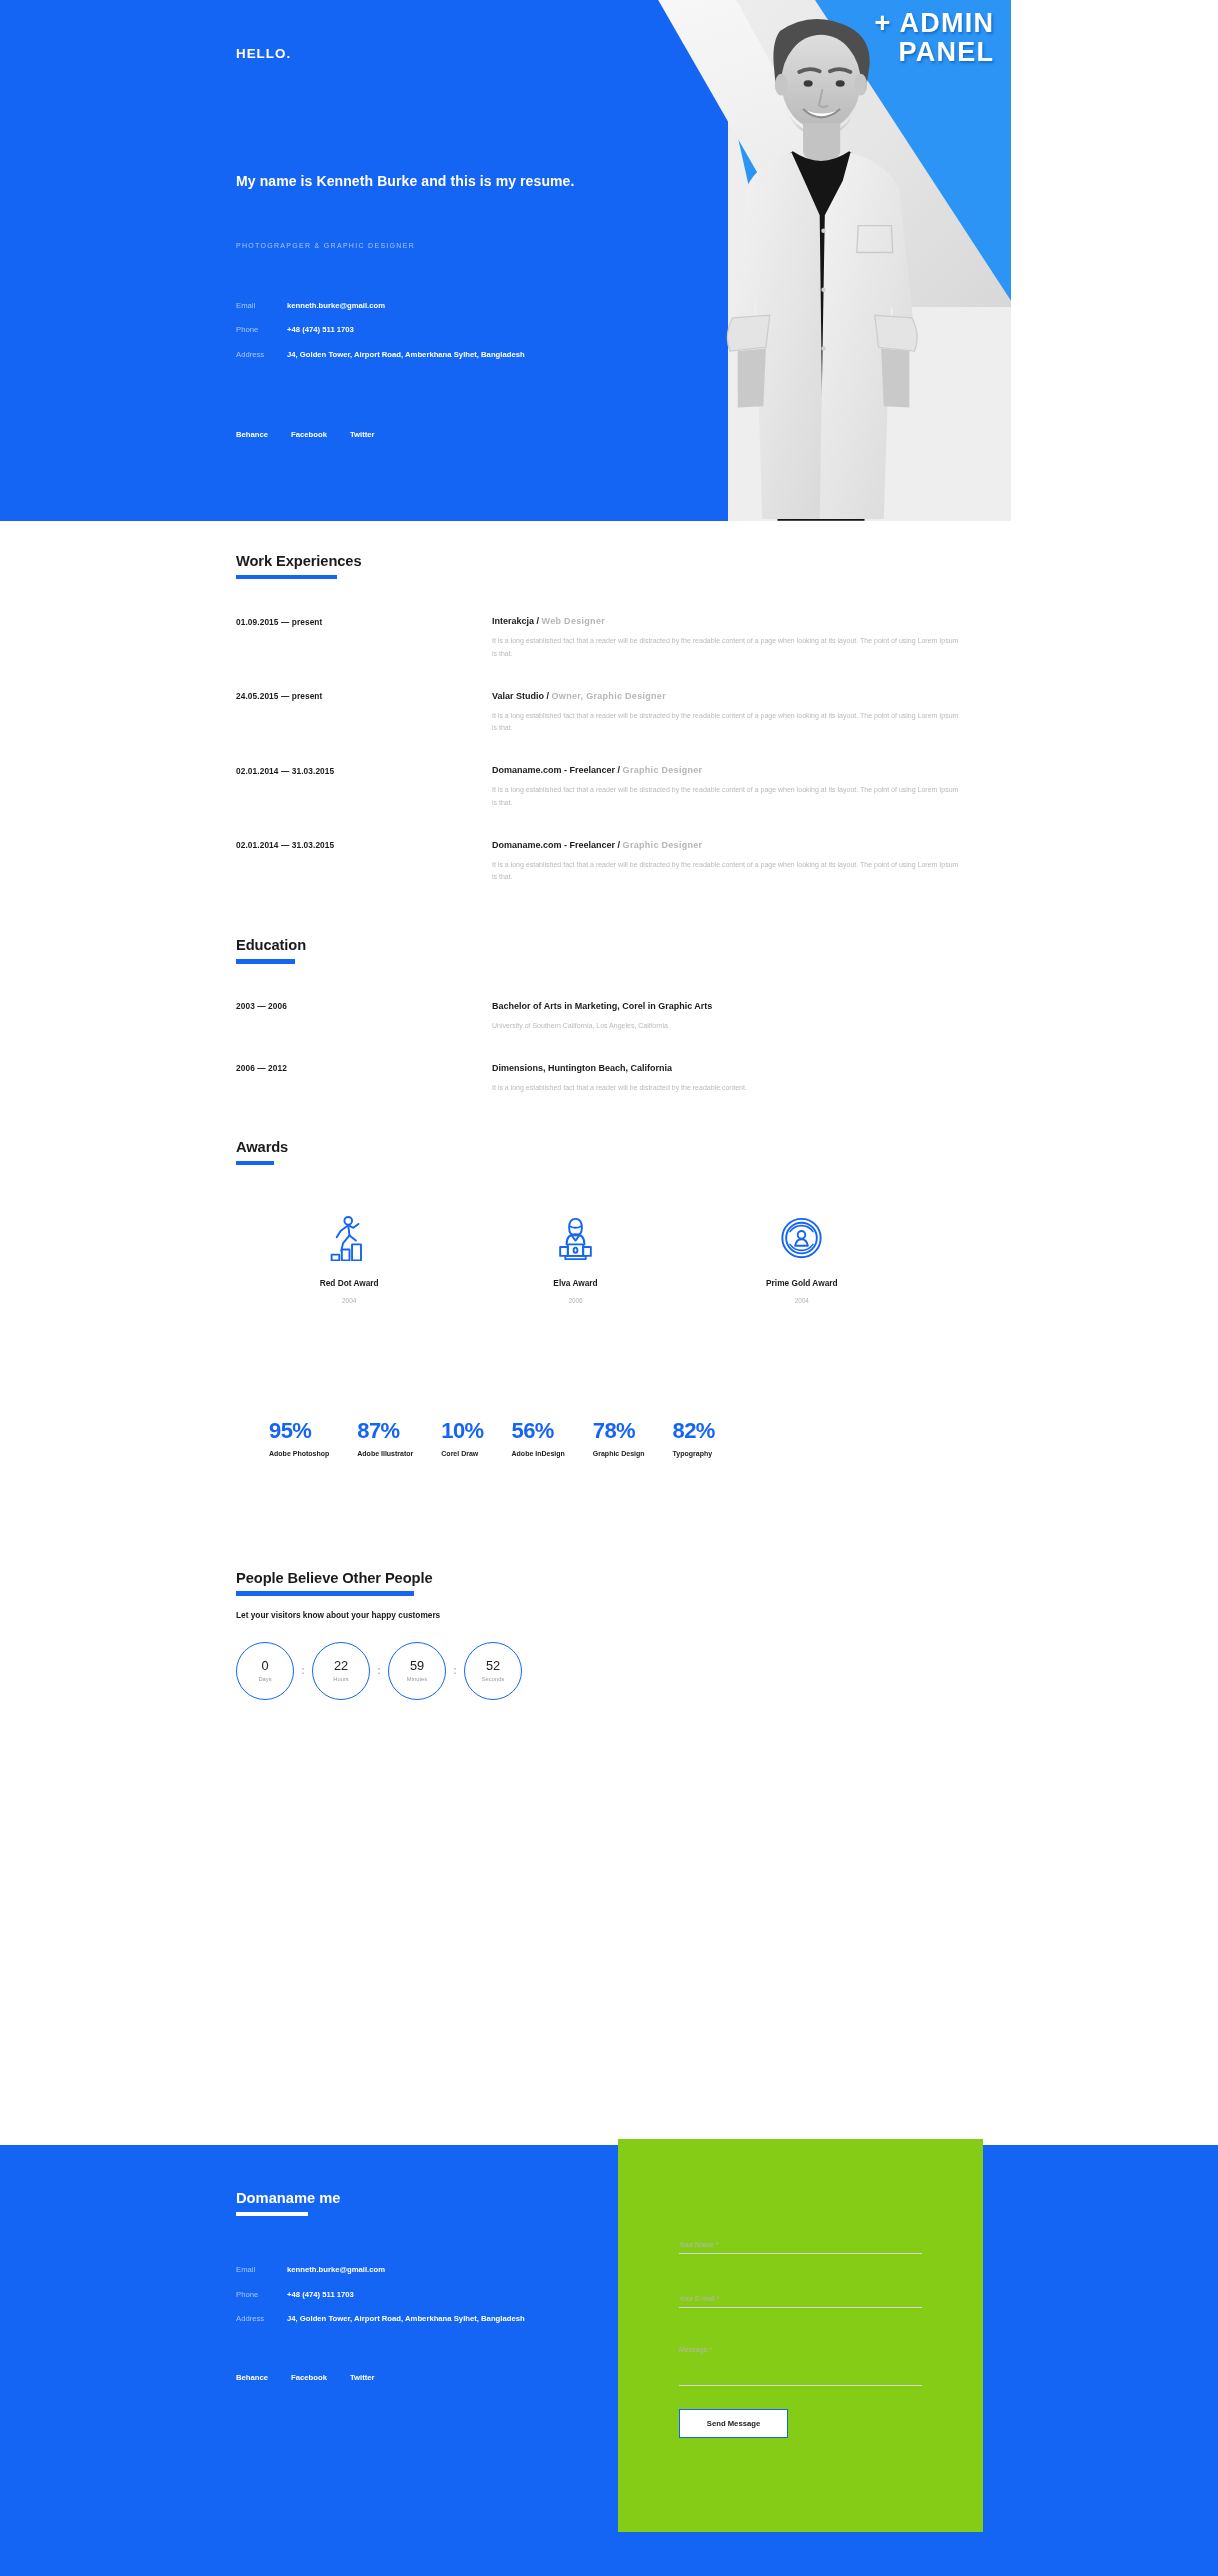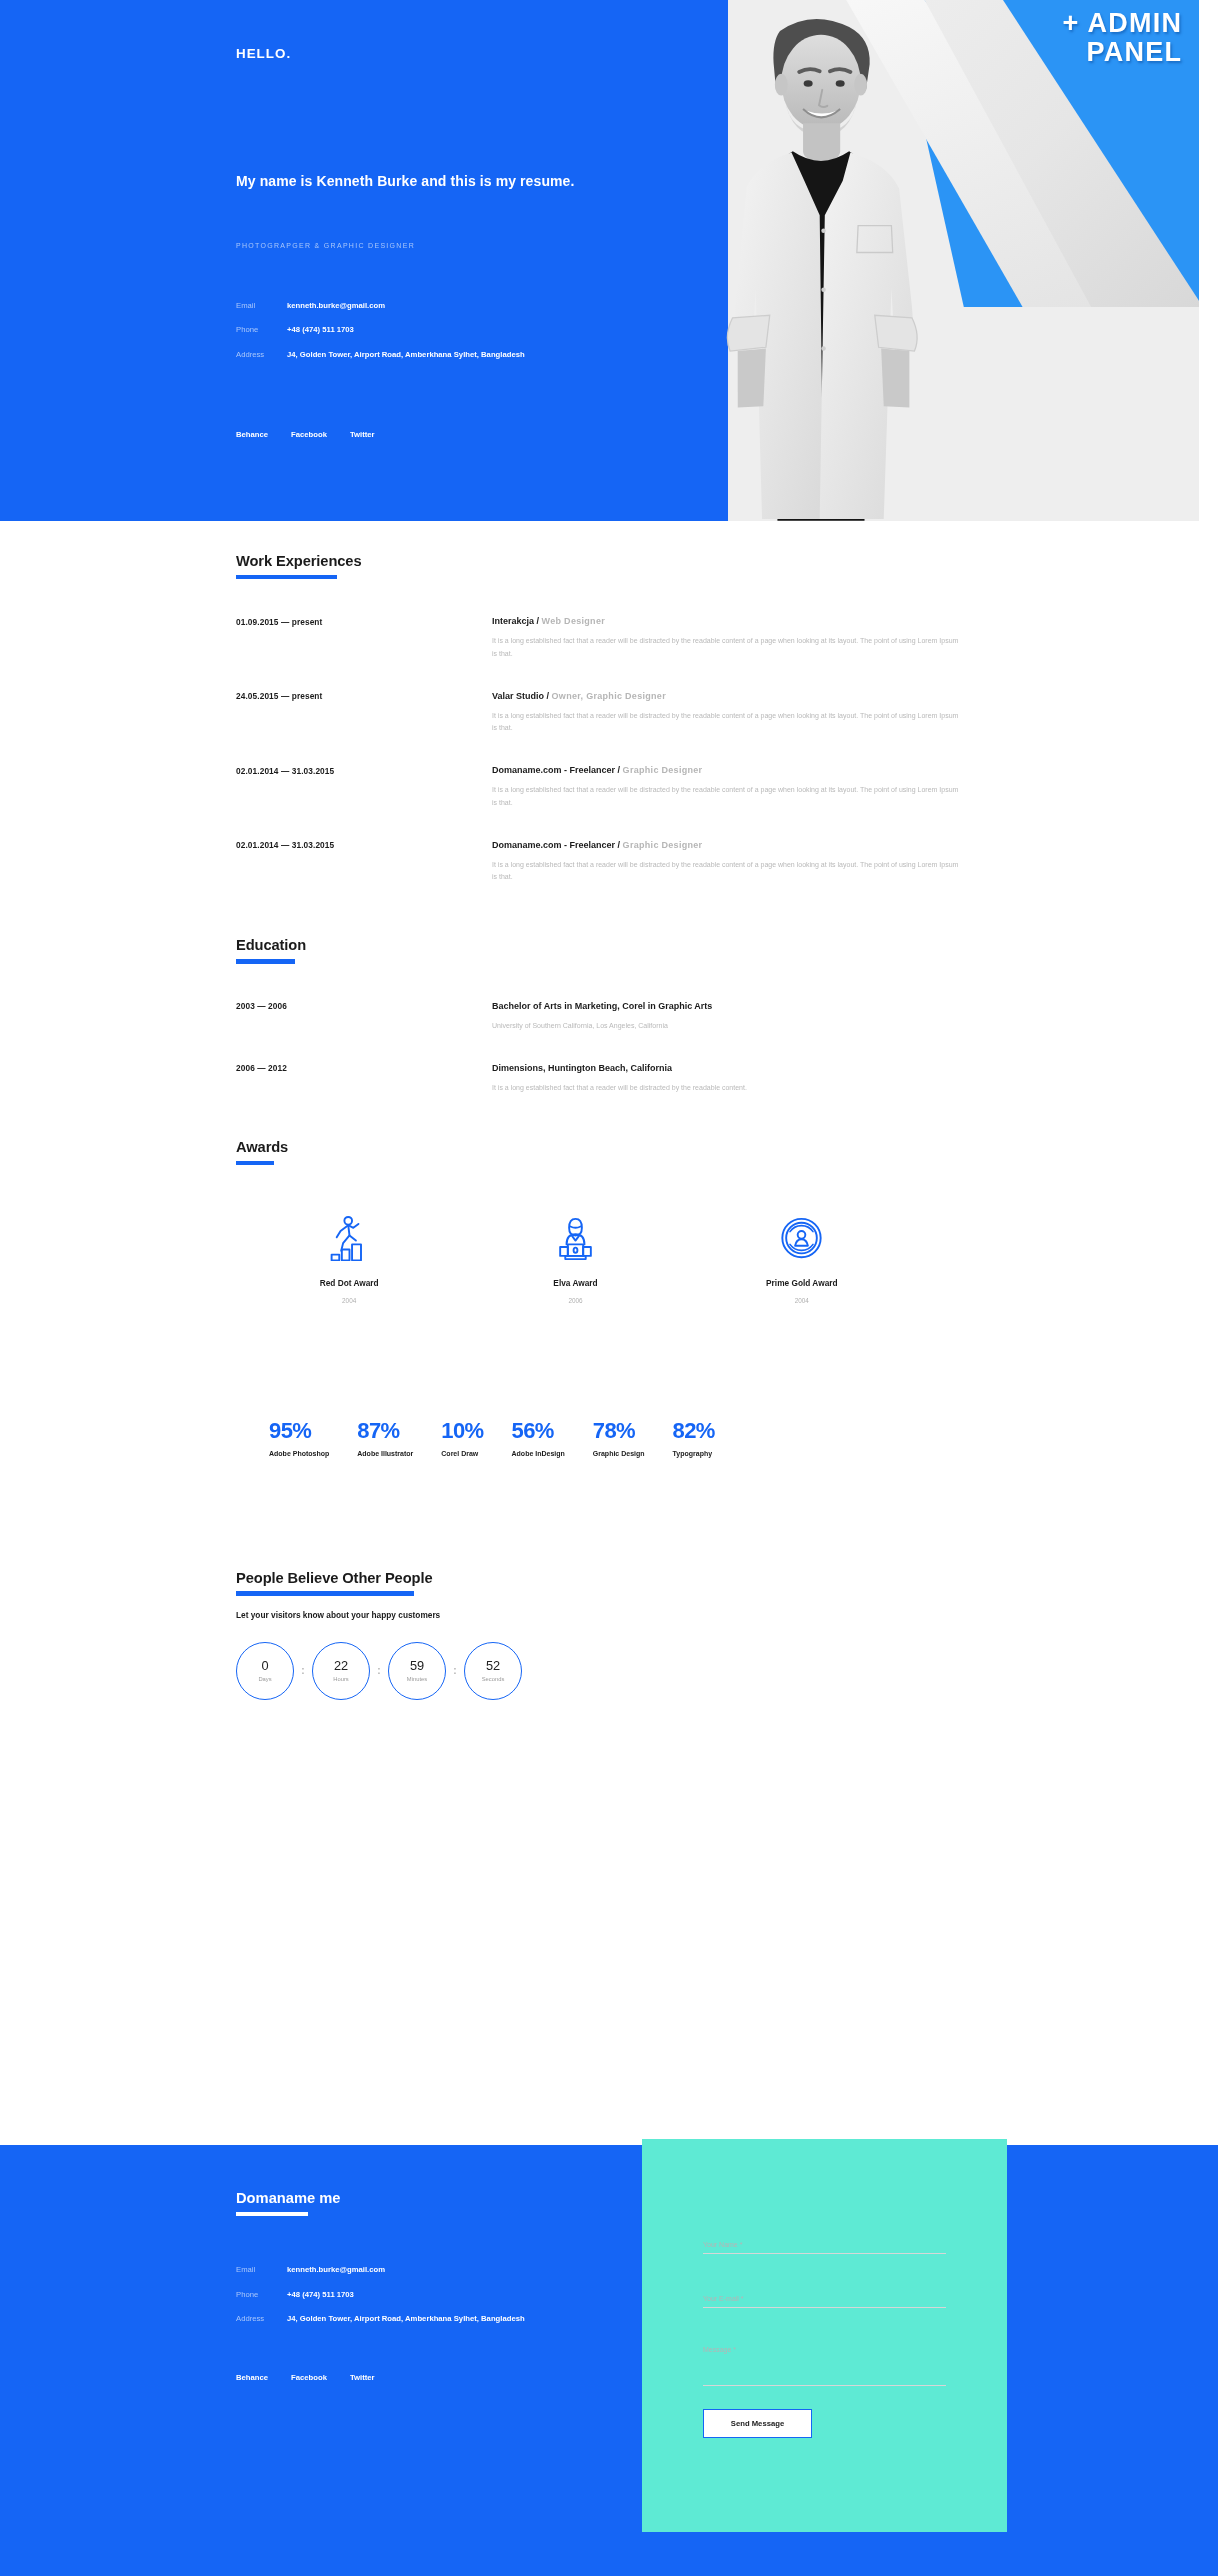--- a/index.html
+++ b/index.html
@@ -8,21 +8,21 @@
     font-family:"Liberation Sans", sans-serif;
     background:#ffffff;
     width:1219px;
     min-height:2576px;
     position:relative;
     overflow-x:hidden;
   }
   .page{position:relative;width:1219px;height:2576px;}
 
   
-  .hero{position:absolute;left:0;top:0;width:1199px;height:521px;background:#1565f5;overflow:hidden;}
+  .hero{position:absolute;left:0;top:0;width:1011px;height:521px;background:#1565f5;overflow:hidden;}
   .hero-right{position:absolute;left:728px;top:0;width:490px;height:521px;background:#eeeeee;}
 
   
   .admin-wrap{position:absolute;right:0;top:0;width:490px;height:307px;overflow:hidden;pointer-events:none;}
   .admin-blue{position:absolute;right:0;top:0;width:490px;height:307px;
     background:#2b94f5;
     clip-path:polygon(38% 0, 100% 0, 100% 100%, 100% 100%, 52% 100%);
   }
   .admin-curl{position:absolute;right:0;top:0;width:490px;height:307px;
     background:linear-gradient(135deg,#f2f2f2 0%,#e6e6e6 60%,#d8d8d8 100%);
@@ -89,21 +89,21 @@
 
   
   .footer{position:absolute;left:0;top:2145px;width:1219px;height:431px;background:#1565f5;}
   .f-left{position:absolute;left:236px;top:45px;width:487px;}
   .f-h{font-size:14.7px;font-weight:bold;color:#fff;display:inline-block;}
   .f-bar{height:4.5px;background:#ffffff;margin-top:5.8px;}
   .f-contacts{margin-top:49px;}
   .f-social{margin-top:50px;display:flex;gap:23px;}
   .f-social a{color:#fff;font-size:7.7px;font-weight:bold;text-decoration:none;}
 
-  .form-card{position:absolute;left:618px;top:-5.8px;width:365px;height:393px;background:#5eead4;margin-left:24px;}
+  .form-card{position:absolute;left:618px;top:-5.8px;width:365px;height:393px;background:#84cc16;}
   .form-inner{padding:99px 61px 0 61px;}
   .fld{margin-bottom:38px;}
   .fld input{width:100%;border:none;border-bottom:0.6px solid #d6d6d6;outline:none;
     font-family:"Liberation Sans",sans-serif;font-size:7px;color:#555;padding:0 0 5.1px 0;background:transparent;}
   .fld input::placeholder{color:#b5b5b5;}
   .fld.msg{margin-bottom:20.5px;}
   .fld.msg textarea{width:100%;height:40px;border:none;border-bottom:0.6px solid #d6d6d6;outline:none;resize:none;
     font-family:"Liberation Sans",sans-serif;font-size:7px;color:#555;background:transparent;}
   .fld.msg textarea::placeholder{color:#b5b5b5;}
   .send-btn{border:1.3px solid #1565f5;background:#fff;color:#1b1b1b;

